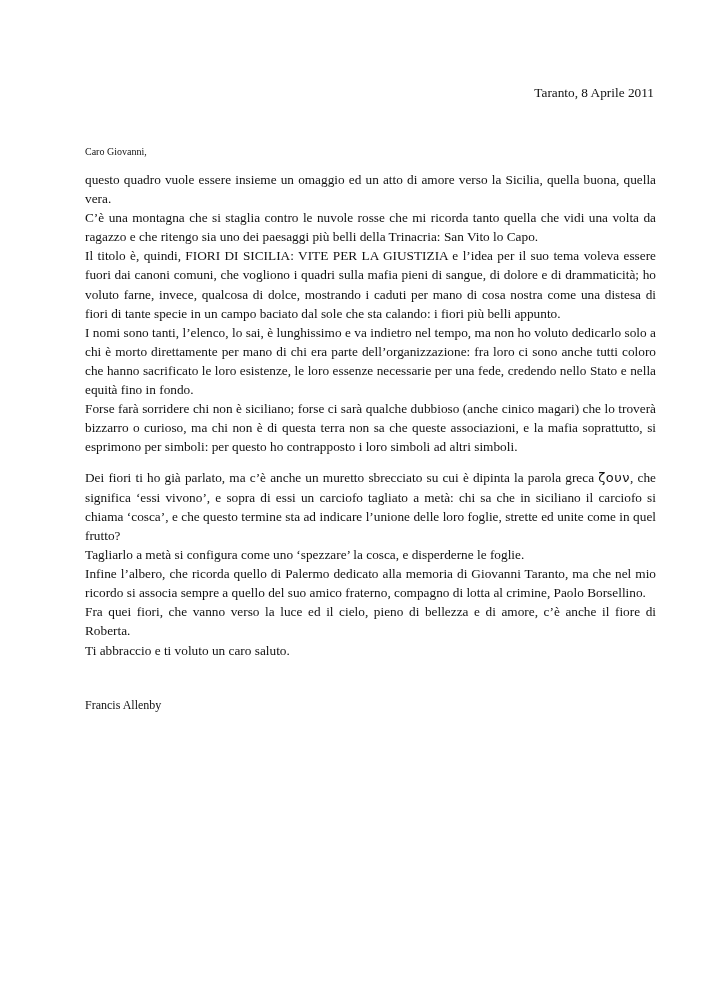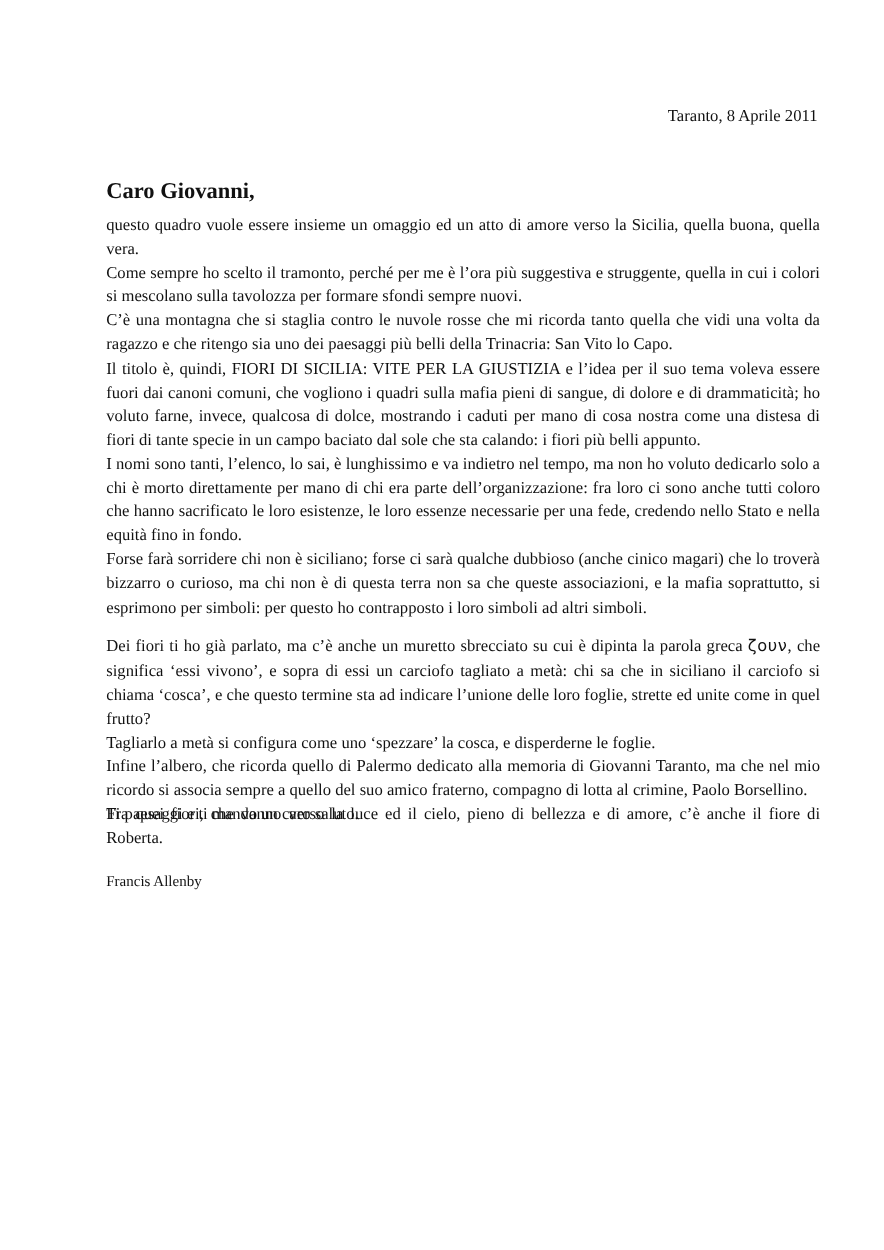--- a/index.html
+++ b/index.html
@@ -27,24 +27,23 @@
       top: 84px;
       right: 53px;
       font-size: 13.3px;
       line-height: 18px;
       white-space: nowrap;
     }
     .salutation {
       position: absolute;
       left: 85px;
       top: 143px;
-      font-size: 18px;
+      font-size: 10px;
       line-height: 18px;
       white-space: nowrap;
-      font-weight: bold;
     }
     .body {
       position: absolute;
       left: 85px;
       top: 170px;
       width: 571px;
     }
     .para {
       font-size: 13.3px;
       line-height: 19.1px;
@@ -80,28 +79,27 @@
 <body>
 
 <div class="page">
 
   <div class="date">Taranto, 8 Aprile 2011</div>
 
   <div class="salutation">Caro Giovanni,</div>
 
   <div class="body">
     <p class="para">questo quadro vuole essere insieme un omaggio ed un atto di amore verso la Sicilia, quella buona, quella vera.</p>
-    <p class="para">Come sempre ho scelto il tramonto, perché per me è l’ora più suggestiva e struggente, quella in cui i colori si mescolano sulla tavolozza per formare sfondi sempre nuovi.</p>
     <p class="para">C’è una montagna che si staglia contro le nuvole rosse  che mi ricorda tanto quella che vidi una volta da ragazzo e che ritengo sia uno dei paesaggi più belli della Trinacria: San Vito lo Capo.</p>
     <p class="para">Il titolo è, quindi, FIORI DI SICILIA: VITE PER LA GIUSTIZIA e l’idea per il suo tema voleva essere fuori dai canoni comuni, che vogliono i quadri sulla mafia pieni di sangue, di dolore e di drammaticità; ho voluto farne, invece, qualcosa di dolce, mostrando i caduti per mano di cosa nostra come una distesa di fiori di tante specie in un campo baciato dal sole che sta calando: i fiori più belli appunto.</p>
     <p class="para">I nomi sono tanti, l’elenco, lo sai, è lunghissimo e va indietro nel tempo, ma non ho voluto dedicarlo solo a chi è morto direttamente per mano di chi era parte dell’organizzazione: fra loro ci sono anche tutti coloro che hanno sacrificato le loro esistenze, le loro essenze necessarie per una fede, credendo nello Stato e nella equità fino in fondo.</p>
     <p class="para">Forse farà sorridere chi non è siciliano; forse ci sarà qualche dubbioso (anche cinico magari) che lo troverà bizzarro o curioso, ma chi non è di questa terra non sa che queste associazioni, e la mafia soprattutto, si esprimono per simboli: per questo ho contrapposto i loro simboli ad altri simboli.</p>
     <p class="para gap-before"><span>Dei fiori ti ho già parlato, ma c’è anche un muretto sbrecciato su cui è dipinta la parola greca </span><span class="greek">ζουν</span><span>, che significa ‘essi vivono’, e sopra di essi un carciofo tagliato a metà: chi sa che in siciliano il carciofo si chiama ‘cosca’, e che questo termine sta ad indicare l’unione delle loro foglie, strette ed unite come in quel frutto?</span></p>
     <p class="para">Tagliarlo a metà si configura come uno ‘spezzare’ la cosca, e disperderne le foglie.</p>
     <p class="para">Infine l’albero, che ricorda quello di Palermo dedicato alla memoria di  Giovanni Taranto, ma che nel mio ricordo si associa sempre a quello del suo amico fraterno, compagno di lotta al crimine, Paolo Borsellino.</p>
     <p class="para">Fra quei fiori, che vanno verso la luce ed il cielo, pieno di bellezza e di amore, c’è anche il fiore di Roberta.</p>
   </div>
 
-  <div class="closing">Ti paesaggi e ti mando un caro saluto.</div>
+  <div class="closing">Ti abbraccio e ti voluto un caro saluto.</div>
 
   <div class="signature">Francis Allenby</div>
 
 </div>
 
 </body></html>

